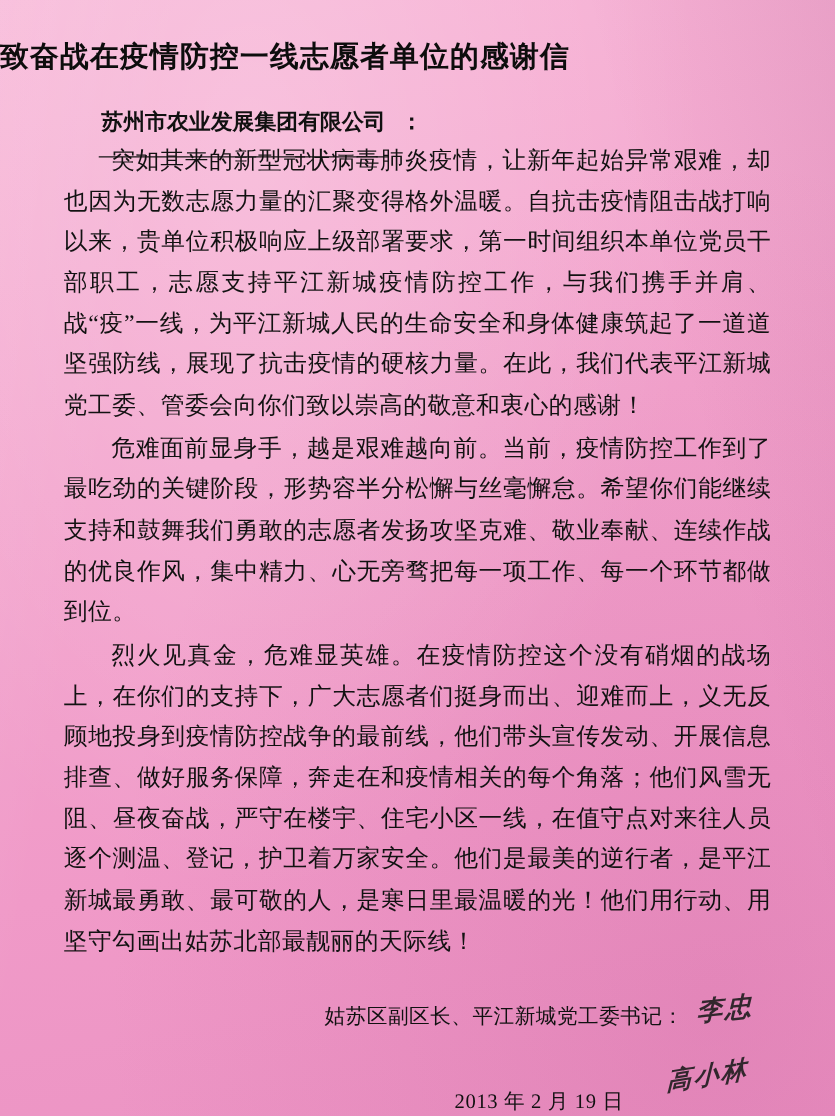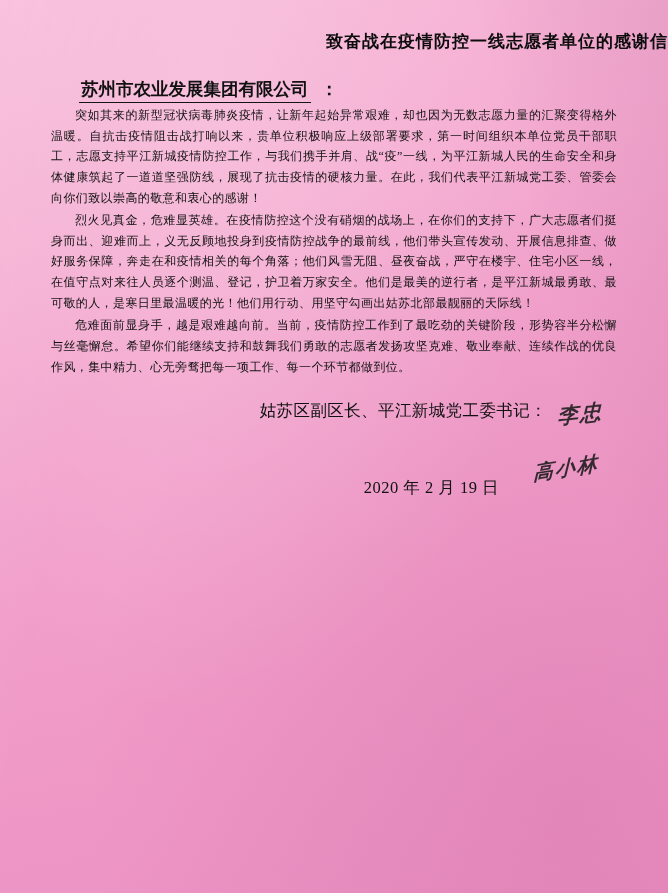--- a/index.html
+++ b/index.html
@@ -34,66 +34,67 @@
     pointer-events: none;
   }
   .sheet {
     position: absolute;
     inset: 0;
     padding: 0;
   }
   .title {
     margin: 0;
     padding-top: 30px;
-    text-align: right;
-    font-size: 17px;
+    text-align: left;
+    font-size: 23px;
     font-weight: bold;
     letter-spacing: 1px;
     color: #0d0d0d;
     font-family: Liberation Mono, monospace;
   }
   .body-area {
     margin: 0 auto;
     width: 566px;
     padding-top: 22px;
   }
   .salutation {
     font-size: 17.5px;
     font-weight: bold;
     line-height: 1.6;
     margin: 0 0 2px 0;
     padding-left: 28px;
     white-space: nowrap;
   }
   .salutation .name {
     border-bottom: 1.5px solid #151515;
-    padding: 0 2px 3px 2px;
+    padding: 0 2px 18px 2px;
   }
   .salutation .colon {
     padding-left: 10px;
   }
   p.para {
     margin: 0;
-    font-size: 12px;
+    font-size: 19px;
     line-height: 1.72;
     text-align: justify;
     text-indent: 2em;
     letter-spacing: 0.4px;
     color: #121212;
   }
   p.para + p.para {
     margin-top: 2px;
   }
   .signature-block {
     width: 566px;
     margin: 0 auto;
     padding-top: 18px;
   }
   .sig-line {
     display: flex;
+    align-items: flex-end;
     justify-content: flex-end;
     font-size: 16.5px;
     line-height: 1.9;
     letter-spacing: 0.4px;
     position: relative;
     padding-right: 14px;
   }
   .sig-label {
     white-space: nowrap;
   }
@@ -135,35 +136,35 @@
 
   <h1 class="title">致奋战在疫情防控一线志愿者单位的感谢信</h1>
 
   <div class="body-area">
 
     <div class="salutation">
       <span class="name">苏州市农业发展集团有限公司</span><span class="colon">：</span>
     </div>
 
     <p class="para">突如其来的新型冠状病毒肺炎疫情，让新年起始异常艰难，却也因为无数志愿力量的汇聚变得格外温暖。自抗击疫情阻击战打响以来，贵单位积极响应上级部署要求，第一时间组织本单位党员干部职工，志愿支持平江新城疫情防控工作，与我们携手并肩、战“疫”一线，为平江新城人民的生命安全和身体健康筑起了一道道坚强防线，展现了抗击疫情的硬核力量。在此，我们代表平江新城党工委、管委会向你们致以崇高的敬意和衷心的感谢！</p>
+    <p class="para">危难面前显身手，越是艰难越向前。当前，疫情防控工作到了最吃劲的关键阶段，形势容半分松懈与丝毫懈怠。希望你们能继续支持和鼓舞我们勇敢的志愿者发扬攻坚克难、敬业奉献、连续作战的优良作风，集中精力、心无旁骛把每一项工作、每一个环节都做到位。</p>
     <p class="para">烈火见真金，危难显英雄。在疫情防控这个没有硝烟的战场上，在你们的支持下，广大志愿者们挺身而出、迎难而上，义无反顾地投身到疫情防控战争的最前线，他们带头宣传发动、开展信息排查、做好服务保障，奔走在和疫情相关的每个角落；他们风雪无阻、昼夜奋战，严守在楼宇、住宅小区一线，在值守点对来往人员逐个测温、登记，护卫着万家安全。他们是最美的逆行者，是平江新城最勇敢、最可敬的人，是寒日里最温暖的光！他们用行动、用坚守勾画出姑苏北部最靓丽的天际线！</p>
-    <p class="para">危难面前显身手，越是艰难越向前。当前，疫情防控工作到了最吃劲的关键阶段，形势容半分松懈与丝毫懈怠。希望你们能继续支持和鼓舞我们勇敢的志愿者发扬攻坚克难、敬业奉献、连续作战的优良作风，集中精力、心无旁骛把每一项工作、每一个环节都做到位。</p>
 
   </div>
 
   <div class="signature-block">
 
     <div class="sig-line">
       <span class="sig-label">姑苏区副区长、平江新城党工委书记：</span>
       <span class="sig-handwriting">李忠</span>
     </div>
 
     <div class="sig-line">
       <span class="sig-handwriting second">高小林</span>
     </div>
 
     <div class="date-line">
-      <span>2020 年 2 月 19 日</span>
+      <span>2013 年 2 月 19 日</span>
     </div>
 
   </div>
 
 </div>
 
 </body></html>

